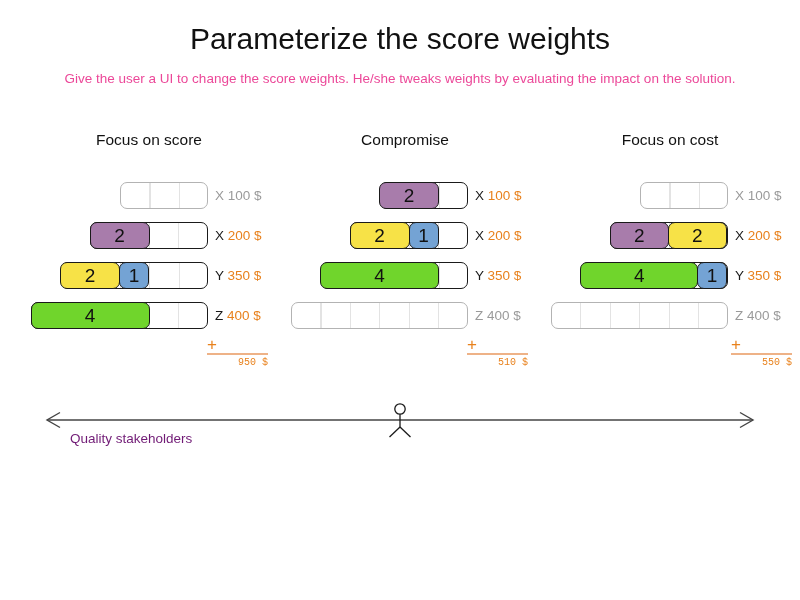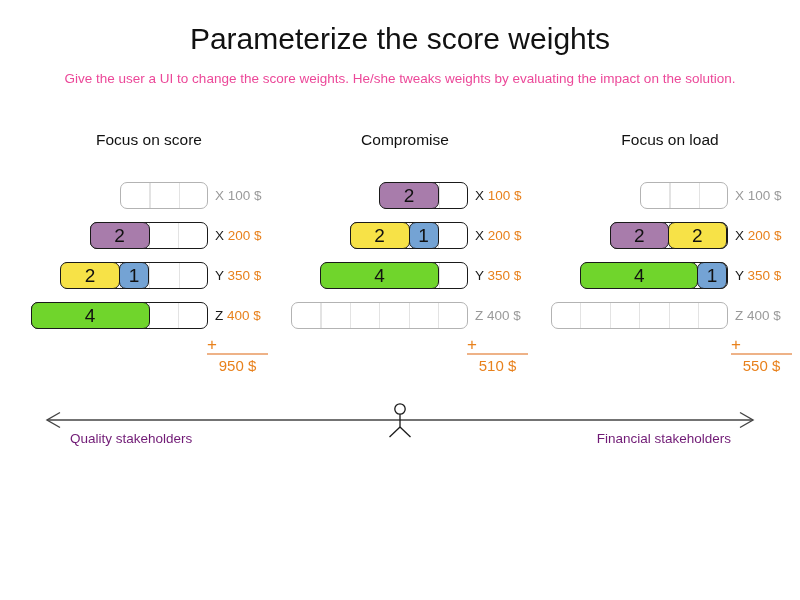--- a/index.html
+++ b/index.html
@@ -38,21 +38,21 @@
   .c-purple { background:var(--purple); }
   .c-yellow { background:var(--yellow); }
   .c-blue   { background:var(--blue); }
   .c-green  { background:var(--green); }
   .bar-label { position:absolute; font-size:13.5px; white-space:nowrap; }
   .bar-label .letter { color:#1a1a1a; }
   .bar-label .price  { color:var(--orange); }
   .bar-label.unused .letter, .bar-label.unused .price { color:var(--graytext); }
   .sum-plus  { position:absolute; color:var(--orange); font-size:17px; line-height:17px; }
   .sum-line  { position:absolute; height:0; border-top:2px solid var(--sumline); }
-  .sum-total { position:absolute; text-align:center; color:var(--orange); font-size:15px; }
+  .sum-total { position:absolute; text-align:right; color:var(--orange); font-size:10px;font-family:Liberation Mono, monospace; }
   .axis-svg  { position:absolute; left:0; top:395px; }
   .axis-line { stroke:var(--axis); stroke-width:1.4; fill:none; }
   .figure    { stroke:#1a1a1a; stroke-width:1.3; fill:none; }
   .figure-head { stroke:#1a1a1a; stroke-width:1.3; fill:#fff; }
   .axis-label { position:absolute; font-size:13.5px; color:#701a75; white-space:nowrap; }
   .axis-label.centered { left:300px; width:200px; text-align:center; }
 </style>
 </head>
 <body>
 
@@ -149,21 +149,21 @@
       <span class="letter">Z</span>
       <span class="price">400 $</span>
     </div>
 
     <div class="sum-plus" style="left:467px;top:336px">+</div>
     <div class="sum-line" style="left:467px;top:353px;width:61px"></div>
     <div class="sum-total" style="left:467px;top:357px;width:61px">510 $</div>
   </div>
 
   <div>
-    <div class="col-title" style="left:550px">Focus on load</div>
+    <div class="col-title" style="left:550px">Focus on cost</div>
 
     <div class="bar unused" style="left:639.5px;top:182px;width:88.5px"></div>
     <div class="bar-label unused" style="left:735px;top:188px">
       <span class="letter">X</span>
       <span class="price">100 $</span>
     </div>
 
     <div class="bar" style="left:610px;top:222px;width:118px">
       <div class="block c-purple" style="width:60px">
           <span>2</span>
@@ -207,15 +207,14 @@
     <polyline class="axis-line" points="740,17.5 753,25 740,32.5"></polyline>
     <g>
       <circle class="figure-head" cx="400" cy="14" r="5.2"></circle>
       <line class="figure" x1="400" y1="19.2" x2="400" y2="32"></line>
       <line class="figure" x1="400" y1="32" x2="389.5" y2="42"></line>
       <line class="figure" x1="400" y1="32" x2="410.5" y2="42"></line>
     </g>
   </svg>
 
   <div class="axis-label" style="left:70px;top:431px">Quality stakeholders</div>
-  <div class="axis-label" style="right:69px;top:431px">Financial stakeholders</div>
 
 </div>
 
 </body></html>

